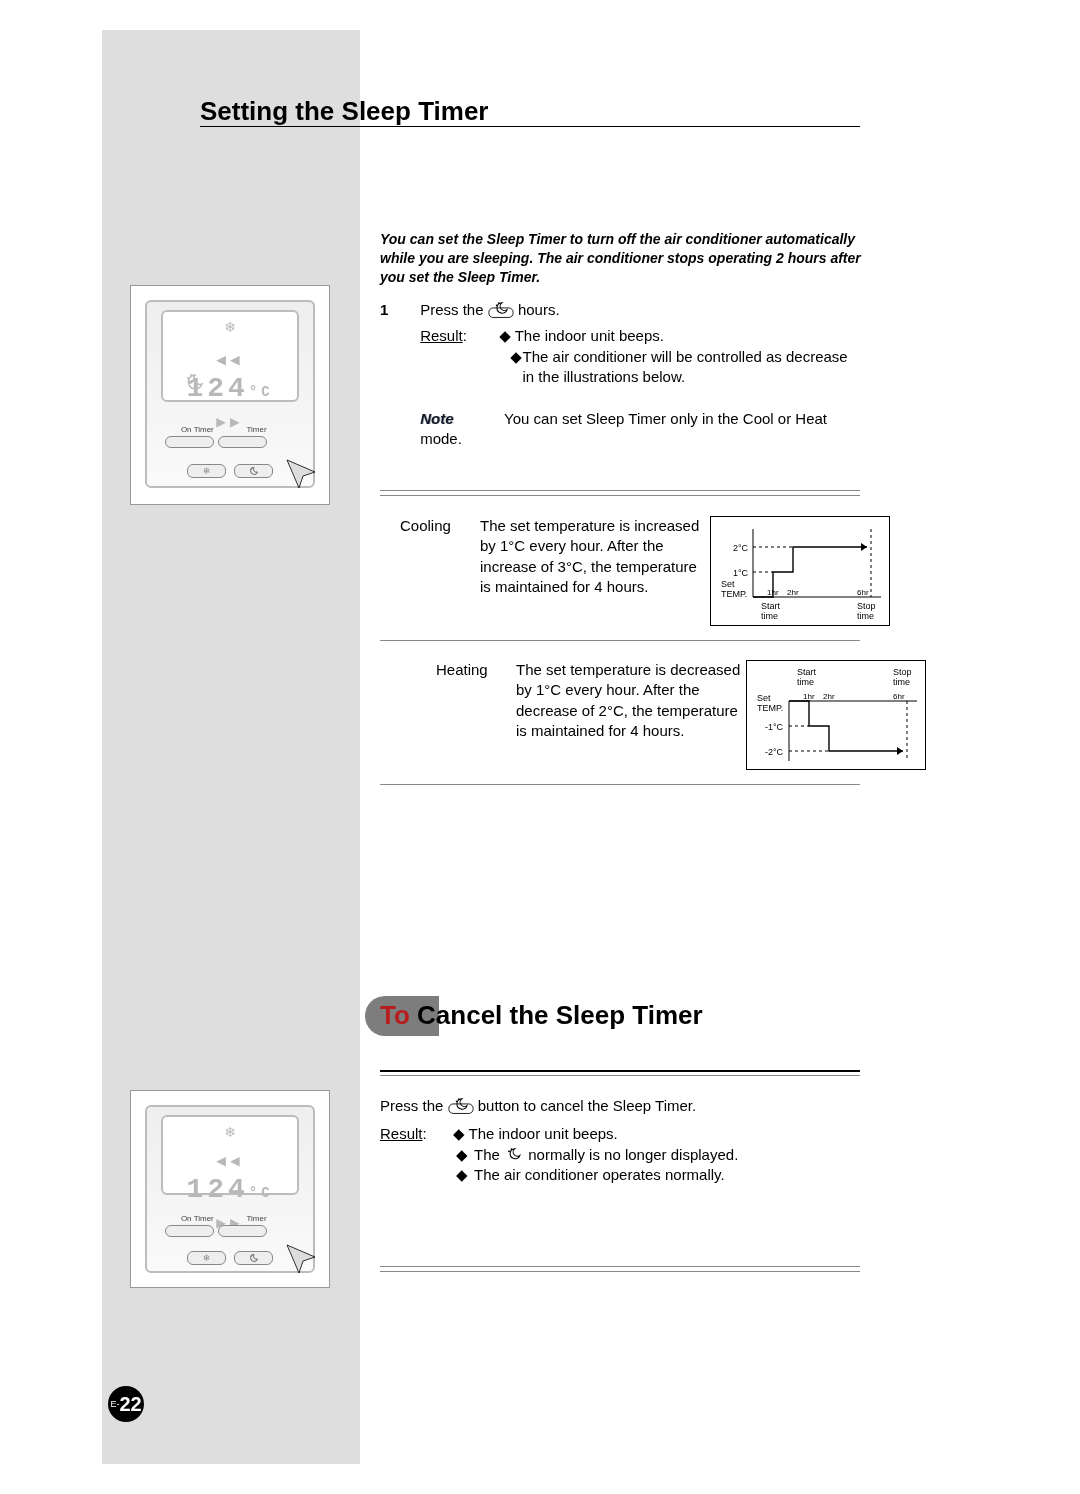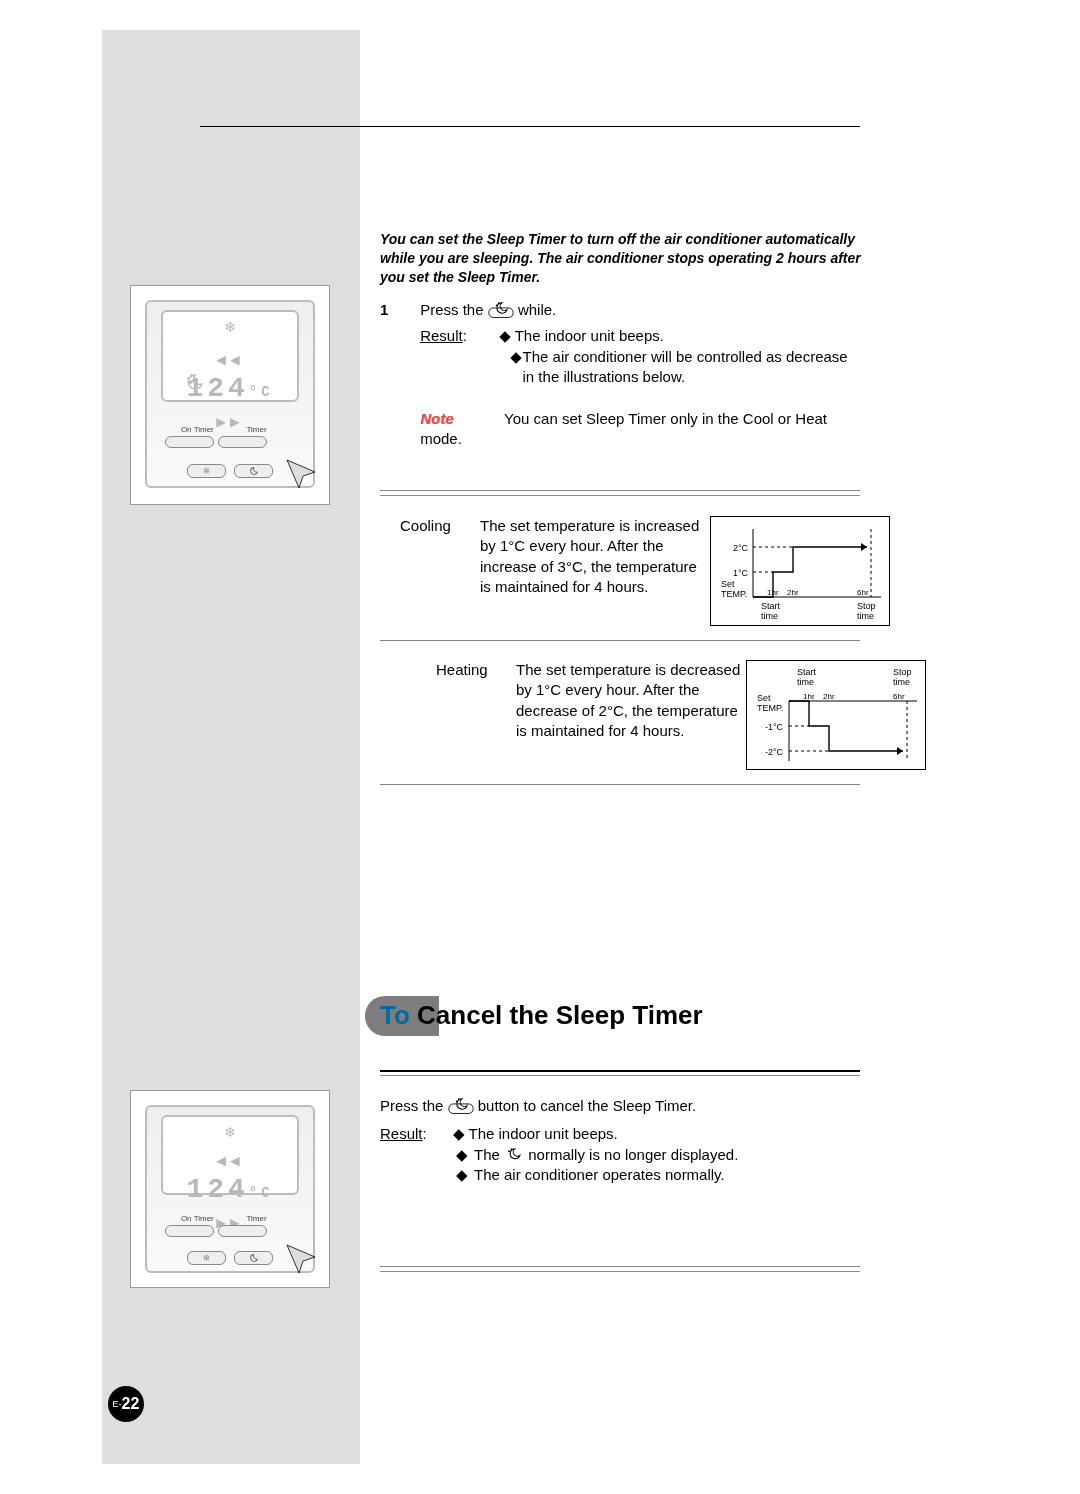--- a/index.html
+++ b/index.html
@@ -21,49 +21,50 @@
   .btn-row2 { position: absolute; bottom: 8px; left: 40px; right: 40px; display: flex; gap: 8px; }
   .btn-row2 .mini { height: 14px; flex: 1; border: 1px solid #888; border-radius: 6px; background: #eee; position: relative; }
   .btn-row2 .mini .ic { position: absolute; inset: 0; display: flex; align-items: center; justify-content: center; }
   .cursor { position: absolute; width: 34px; height: 34px; right: -6px; bottom: -6px; }
   .cursor svg { width: 34px; height: 34px; }
   .step { position: absolute; left: 380px; width: 490px; font-size: 15px; line-height: 1.35; }
   .step .num { font-weight: bold; display: inline-block; width: 36px; vertical-align: top; }
   .step .body { display: inline-block; width: 440px; }
   .result-label { text-decoration: underline; }
   .sleep-btn-icon { display: inline-block; width: 26px; height: 18px; vertical-align: -3px; }
-  .note-label { font-style: italic; font-weight: bold; color: #ef4444; text-shadow: 1px 0 #bbb; display: inline-block; width: 80px; }
+  .note-label { font-style: italic; font-weight: bold; color: #0f172a; text-shadow: 1px 0 #bbb; display: inline-block; width: 80px; }
   .hr { position: absolute; left: 380px; width: 480px; border-top: 1px solid #888; }
   .table-row { position: absolute; left: 400px; width: 490px; font-size: 15px; line-height: 1.35; display: flex; }
   .table-row .mode { width: 80px; }
   .table-row .desc { width: 230px; }
   .chart-box { width: 180px; border: 1px solid #000; font-size: 10px; position: relative; }
   .chart-box.up { height: 110px; }
   .chart-box.dn { height: 110px; }
   .title2-bg { position: absolute; left: 365px; top: 996px; width: 74px; height: 40px; background: #7d7d7d; border-radius: 20px 0 0 20px; }
   .title2 { position: absolute; left: 380px; top: 1000px; font-size: 26px; font-weight: bold; }
-  .title2 span.pre { color: #0369a1; }
+  .title2 span.pre { color: #b91c1c; }
   .hr2 { position: absolute; left: 380px; top: 1070px; width: 480px; }
   .hr2 .a { border-top: 2px solid #000; }
   .hr2 .b { border-top: 1px solid #888; margin-top: 3px; }
   .remote2 { position: absolute; left: 130px; top: 1090px; width: 200px; height: 198px; background: #fff; border: 1px solid #999; }
   .page-num { position: absolute; left: 108px; top: 1386px; width: 36px; height: 36px; background: #000; border-radius: 50%; color: #fff; display: flex; align-items: center; justify-content: center; font-size: 12px; }
   .page-num .p { font-size: 9px; }
   .bullet-list { margin-left: 90px; }
   .bullet-list2 { margin-left: 76px; }
   .li { display: flex; }
   .li .b { width: 18px; }
   .moon-ind { display:inline-block; width:20px; height:14px; vertical-align:-2px; }
 </style>
 </head>
 <body>
 
 <div class="page">
   <div class="grey-bg"></div>
 
+  <div class="title1">Setting the Sleep Timer</div>
   <div class="title-rule"></div>
 
   <div class="intro">You can set the Sleep Timer to turn off the air conditioner automatically while you are sleeping. The air conditioner stops operating 2 hours after you set the Sleep Timer.</div>
 
   <div class="remote1">
     <div class="remote-inner">
       <div class="lcd">
         <div style="position:absolute;top:6px;left:0;right:0;text-align:center;">
           <span style="color:#bbb;font-size:14px;">❄</span>
         </div>
@@ -120,21 +121,21 @@
     <span class="body">
       <span>Press the</span>
       <span class="sleep-btn-icon">
         <svg viewBox="0 0 30 20">
             <rect x="1" y="8" width="28" height="11" rx="5" fill="none" stroke="#000"></rect>
             <path d="M16 2a6 6 0 1 0 6 8 5 5 0 0 1-6-8z" fill="none" stroke="#000" stroke-width="1.2"></path>
             <circle cx="10" cy="5" r="1" fill="#000"></circle>
             <circle cx="12.5" cy="2.5" r="1" fill="#000"></circle>
           </svg>
       </span>
-      <span>while.</span>
+      <span>hours.</span>
       <div style="height:6px;"></div>
       <span class="result-label">Result</span>:
       <span style="display:inline-block;width:24px;"></span>
       <span>◆ </span><span>The indoor unit beeps.</span>
       <div class="bullet-list">
         <div class="li">
             <span class="b">◆</span>
             <span>The air conditioner will be controlled as decrease in the illustrations below.</span>
           </div>
       </div>
@@ -299,15 +300,15 @@
           </div>
       </div>
     </span>
   </div>
 
   <div class="hr" style="top:1266px;"></div>
   <div class="hr" style="top:1271px;"></div>
 
   <div class="page-num">
     <span class="p">E-</span>
-      <span style="font-size:16px;font-weight:bold;">22</span>
+      <span style="font-size:20px;font-weight:bold;">22</span>
   </div>
 </div>
 
 </body></html>

